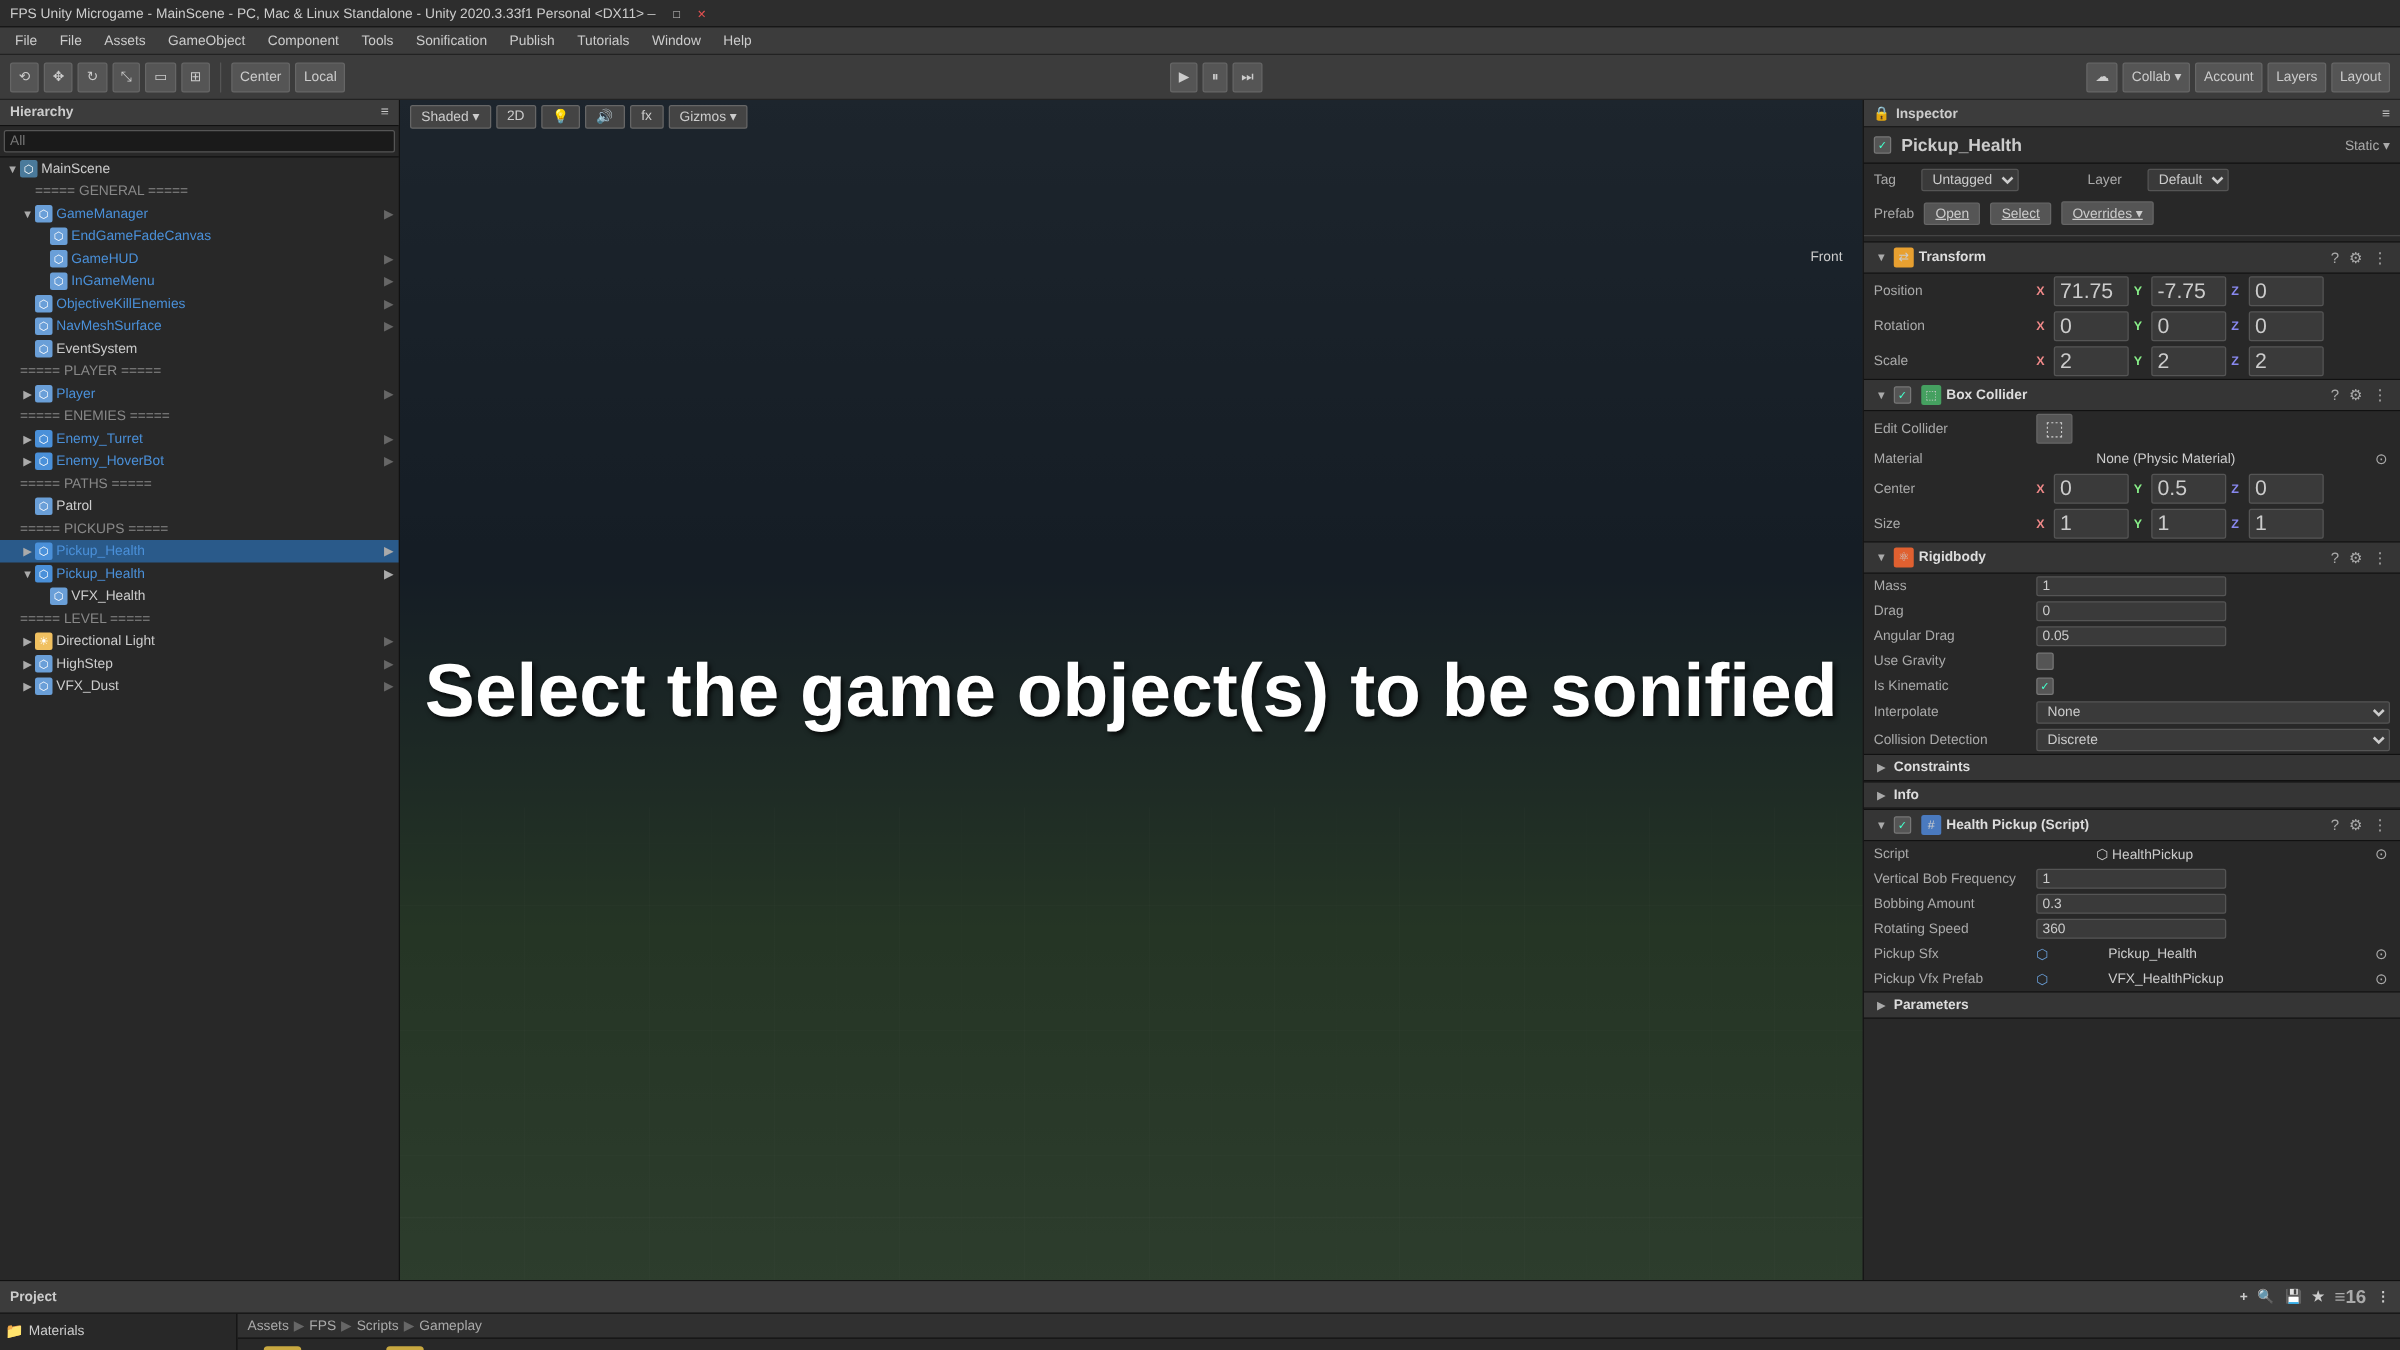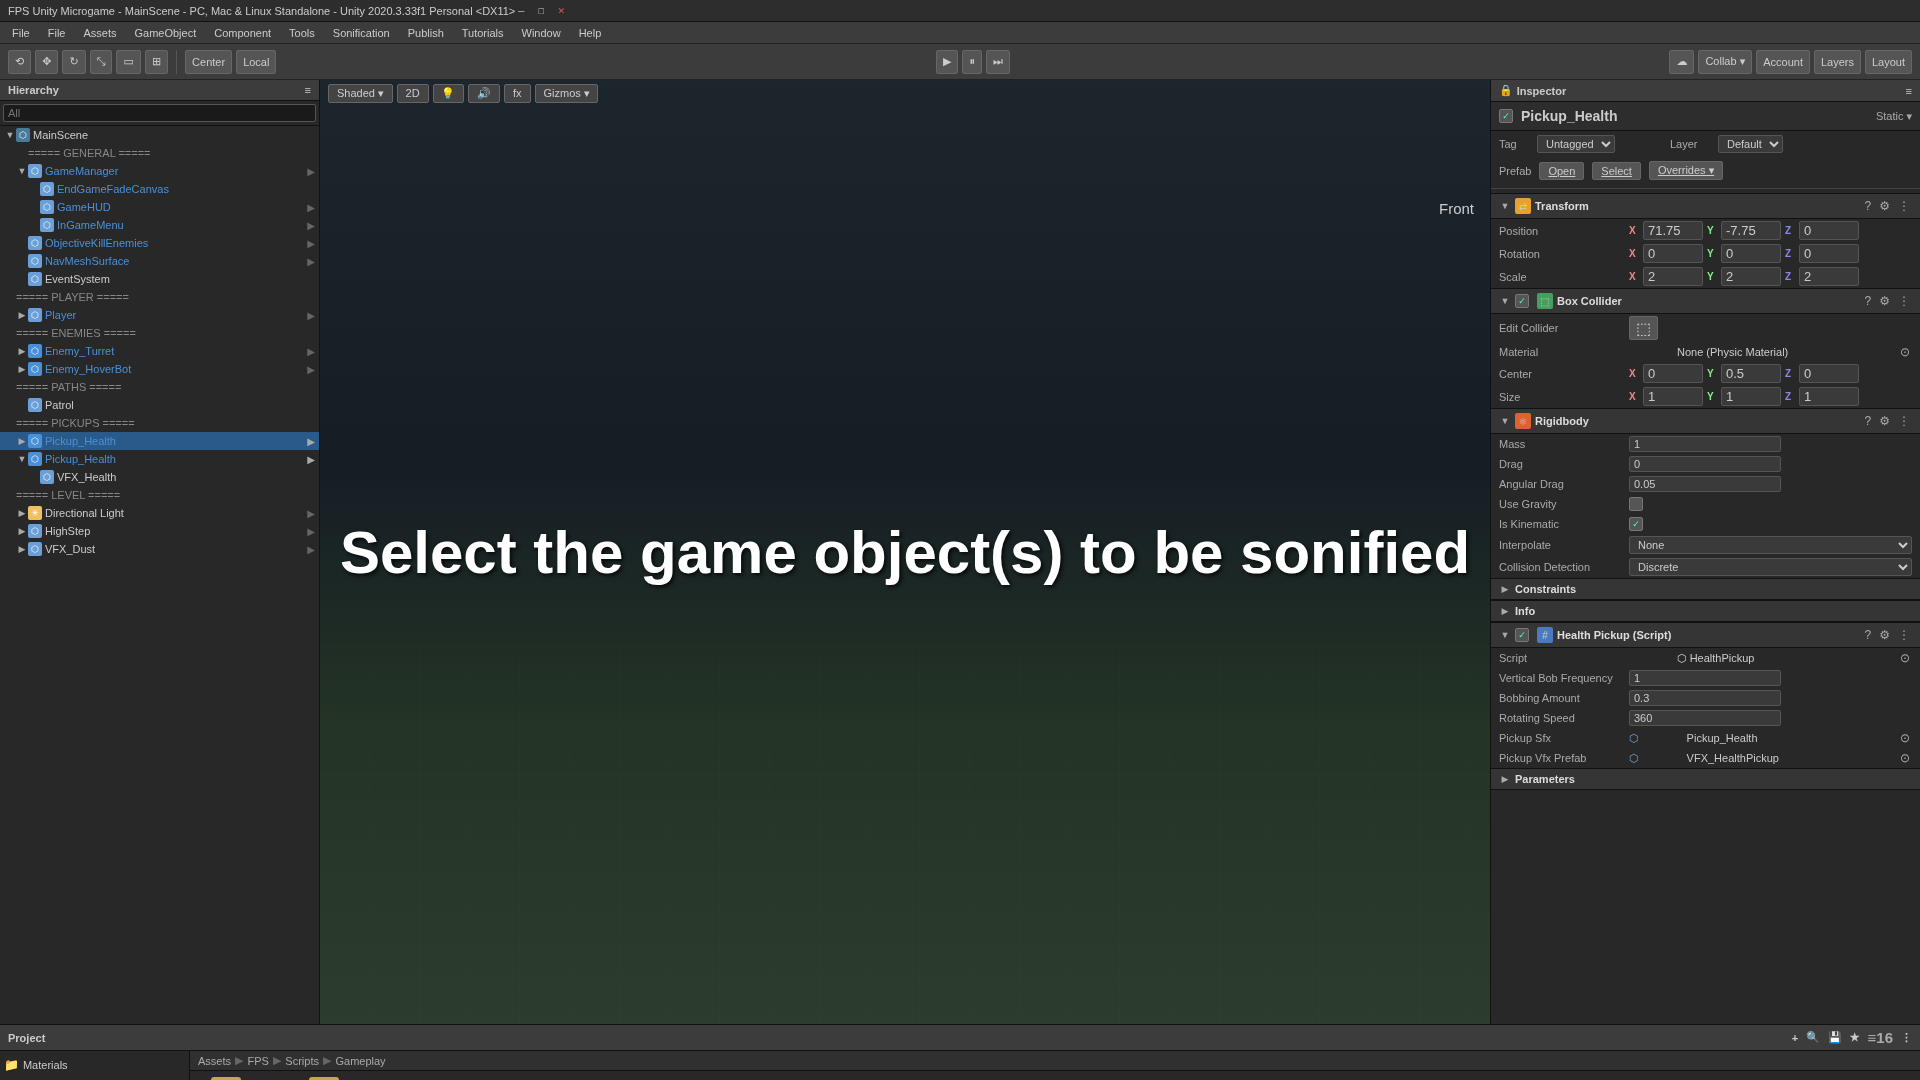--- a/index.html
+++ b/index.html
@@ -55,21 +55,21 @@
     #inspector-header { background: #3c3c3c; padding: 4px 8px; font-size: 11px; font-weight: bold; color: #ccc; border-bottom: 1px solid #111; display: flex; align-items: center; gap: 4px; }
     .inspector-row { display: flex; align-items: center; padding: 2px 8px; min-height: 20px; }
     .inspector-label { color: #aaa; width: 130px; flex-shrink: 0; font-size: 11px; }
     .inspector-value { flex: 1; color: #ccc; font-size: 11px; padding-left: 48px; }
     .inspector-input { background: #3a3a3a; border: 1px solid #555; color: #ccc; padding: 1px 4px; font-size: 11px; border-radius: 2px; }
     .inspector-xyz { display: flex; gap: 4px; flex: 1; }
     .xyz-group { display: flex; align-items: center; gap: 2px; }
     .xyz-label { color: #e88; font-weight: bold; font-size: 10px; width: 12px; }
     .xyz-label.y { color: #8e8; }
     .xyz-label.z { color: #88e; }
-    .xyz-input { background: #3a3a3a; border: 1px solid #555; color: #ccc; padding: 1px 4px; font-size: 13px; border-radius: 2px; width: 60px; }
+    .xyz-input { background: #3a3a3a; border: 1px solid #555; color: #ccc; padding: 1px 4px; font-size: 17px; border-radius: 2px; width: 60px; }
     .component-header { background: #353535; padding: 4px 8px; display: flex; align-items: center; gap: 4px; cursor: pointer; border-top: 1px solid #111; border-bottom: 1px solid #111; }
     .component-icon { width: 16px; height: 16px; border-radius: 2px; display: flex; align-items: center; justify-content: center; font-size: 10px; }
     .comp-icon-transform { background: #e8a030; }
     .comp-icon-collider { background: #45a060; }
     .comp-icon-rb { background: #e06030; }
     .comp-icon-script { background: #4a7abf; }
     .component-title { font-size: 11px; font-weight: bold; color: #ddd; flex: 1; }
     .component-actions { display: flex; gap: 4px; color: #aaa; font-size: 11px; }
     .tag-layer-row { display: flex; align-items: center; gap: 8px; padding: 4px 8px; }
     .tag-label { color: #aaa; font-size: 11px; width: 30px; }
@@ -361,21 +361,21 @@
       <div class="scene-btn">Gizmos ▾</div>
     </div>
 
     <div class="scene-bg">
       <div class="scene-grid"></div>
 
       <div id="scene-overlay">
         <div id="scene-overlay-text">Select the game object(s) to be sonified</div>
       </div>
 
-      <div style="position:absolute;top:120px;right:16px;color:#ccc;font-size:15px;">
+      <div style="position:absolute;top:120px;right:16px;color:#ccc;font-size:11px;">
         <div>Front</div>
       </div>
     </div>
   </div>
 
   <div id="inspector">
 
     <div id="inspector-header">
       <span>🔒</span>
       <span>Inspector</span>

